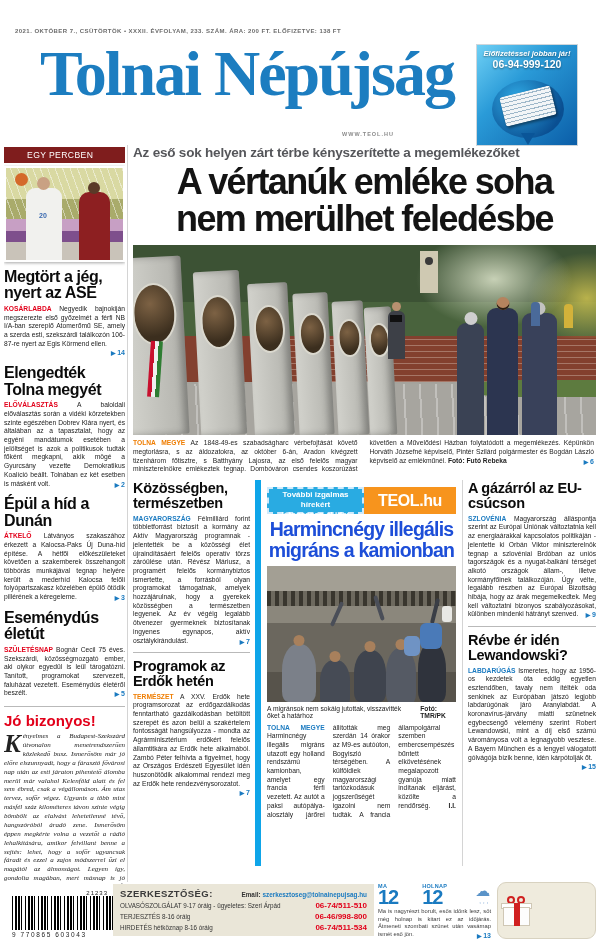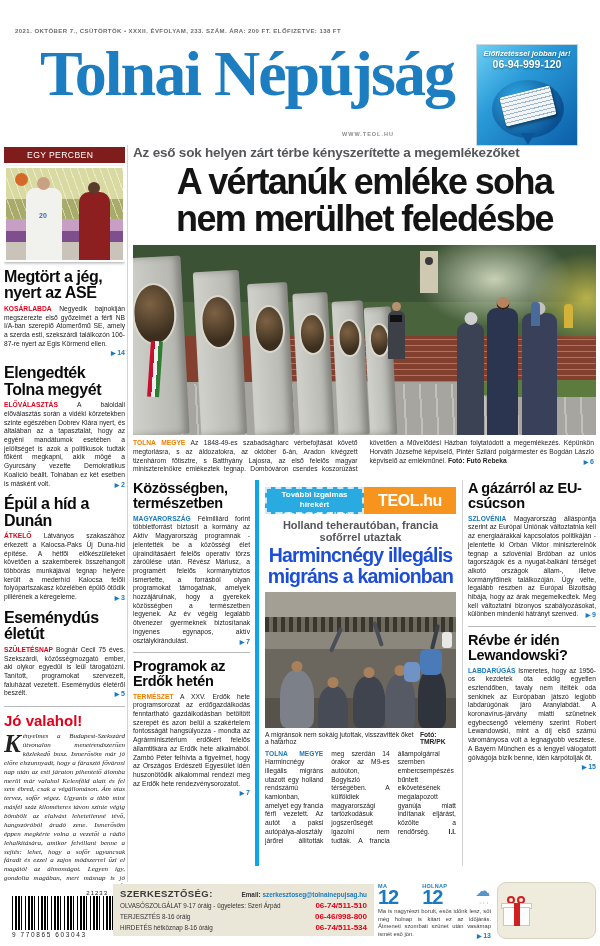--- a/index.html
+++ b/index.html
@@ -100,21 +100,21 @@
   .bgfig { position:absolute; width:9px; height:24px; border-radius:4px 4px 0 0; }
   .bg-y { right:5%; top:31%; background:#d3b23a; }
   .bg-b { right:12%; top:30%; background:#4a6a9a; }
 
   .cap { font-size:6.7px; line-height:1.32; text-align:justify; column-count:2; column-gap:12px;
          margin:4px 2px 6px 0; color:#1e1e1e; }
   .credit { font-weight:bold; }
 
   .grid { display:grid; grid-template-columns:122px 1fr 133px; min-height:386px; }
   .colA { padding-right:5px; }
-  .colB { border-left:4px solid #0ea5e9; border-right:1px solid #d4d4d4; padding:7px 6px; }
+  .colB { border-left:6px solid #0ea5e9; border-right:1px solid #d4d4d4; padding:7px 6px; }
   .colC { padding-left:5px; }
   .mh { font-size:14.5px; font-weight:bold; letter-spacing:-.3px; line-height:1.05; margin:1px 0 3px; color:#0b0b0b; }
 
   .promo { display:flex; height:27px; margin-bottom:5px; }
   .promo-left { flex:1; background:#29abe2; border:2px dashed #cfeafc; color:#fff; font-weight:bold;
                 font-size:8px; line-height:1.25; text-align:center; padding-top:1px; }
   .promo-right { width:92px; background:#f7941d; color:#fff; font-weight:bold; font-size:16px;
                  display:flex; align-items:center; justify-content:center; letter-spacing:-.4px; }
   .subhead { font-size:11px; font-weight:bold; color:#55565a; text-align:center; margin:3px 0 2px; }
   .chead { font-size:19.5px; font-weight:bold; letter-spacing:-.8px; text-align:center; line-height:1.06;
@@ -226,21 +226,21 @@
     </p>
 
     <div class="lh">Eseménydús életút</div>
     <p class="lp">
       <span class="lbl red-lbl">SZÜLETÉSNAP</span>
       <span>Bognár Cecil 75 éves. Szekszárdi, közösségmozgató ember, aki olykor egyedül is leül tárogatózni. Tanított, programokat szervezett, faluházat vezetett. Eseménydús életéről beszélt.</span>
       <span class="pg">5</span>
     </p>
 
     <div class="hr"></div>
-    <div class="gm-title">Jó valahol!</div>
+    <div class="gm-title">Jó bizonyos!</div>
     <p class="essay">
       <span class="dropcap">K</span><span>ényelmes a Budapest-Szekszárd útvonalon menetrendszerűen közlekedő busz. Ismerősöm már jó előre elszunnyadt, hogy a fárasztó fővárosi nap után az esti járaton pihentető álomba merül már valahol Kelenföld alatt és fel sem ébred, csak a végállomáson. Ám utas tervez, sofőr végez. Ugyanis a több mint másfél száz kilométeres távon szinte végig bömbölt az elalvást lehetetlenné tévő, hangszóróból áradó zene. Ismerősöm éppen megkérte volna a vezetőt a rádió lehalkítására, amikor felvillant benne a sejtés: lehet, hogy a sofőr ugyancsak fáradt és ezzel a zajos módszerrel űzi el magától az álmosságot. Legyen így, gondolta magában, mert másnap is jó reggelre akart ébredni.</span>
       <span class="essay-byline">Sz.Á.</span>
     </p>
 
     <div class="barcode-wrap">
       <div class="bc-top">21233</div>
       <div class="bars"></div>
       <div class="bc-num">9 770865 603043</div>
     </div>
@@ -311,21 +311,20 @@
       </div>
 
       <div class="colB">
         <div class="promo">
           <div class="promo-left">
             <div>További izgalmas hírekért</div>
             <div>látogasson el ide:</div>
           </div>
           <div class="promo-right">TEOL.hu</div>
         </div>
-        <div class="subhead">Holland teherautóban, francia sofőrrel utaztak</div>
         <div class="chead">
           <div>Harmincnégy illegális</div>
           <div>migráns a kamionban</div>
         </div>
 
         <div class="photo-mig">
           <div class="corr"></div>
           <div class="arm a1"></div>
           <div class="arm a2"></div>
           <div class="arm a3"></div>

